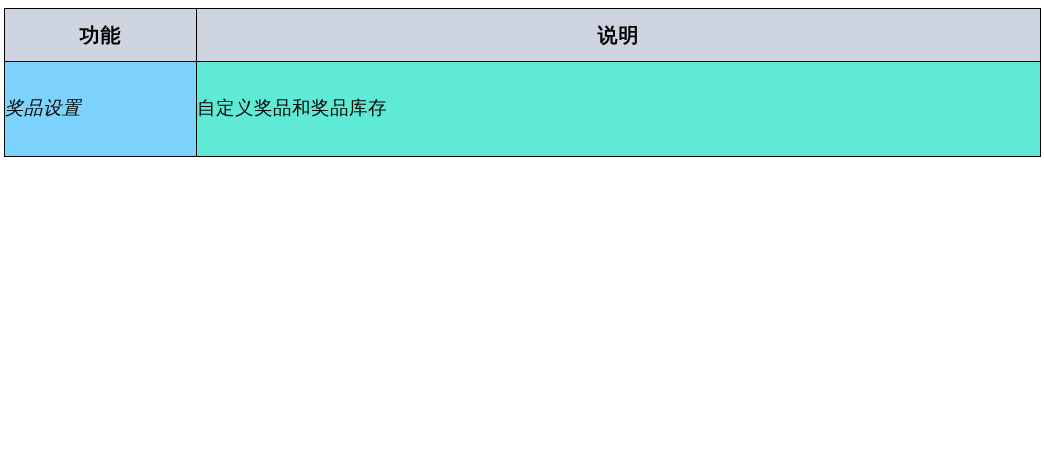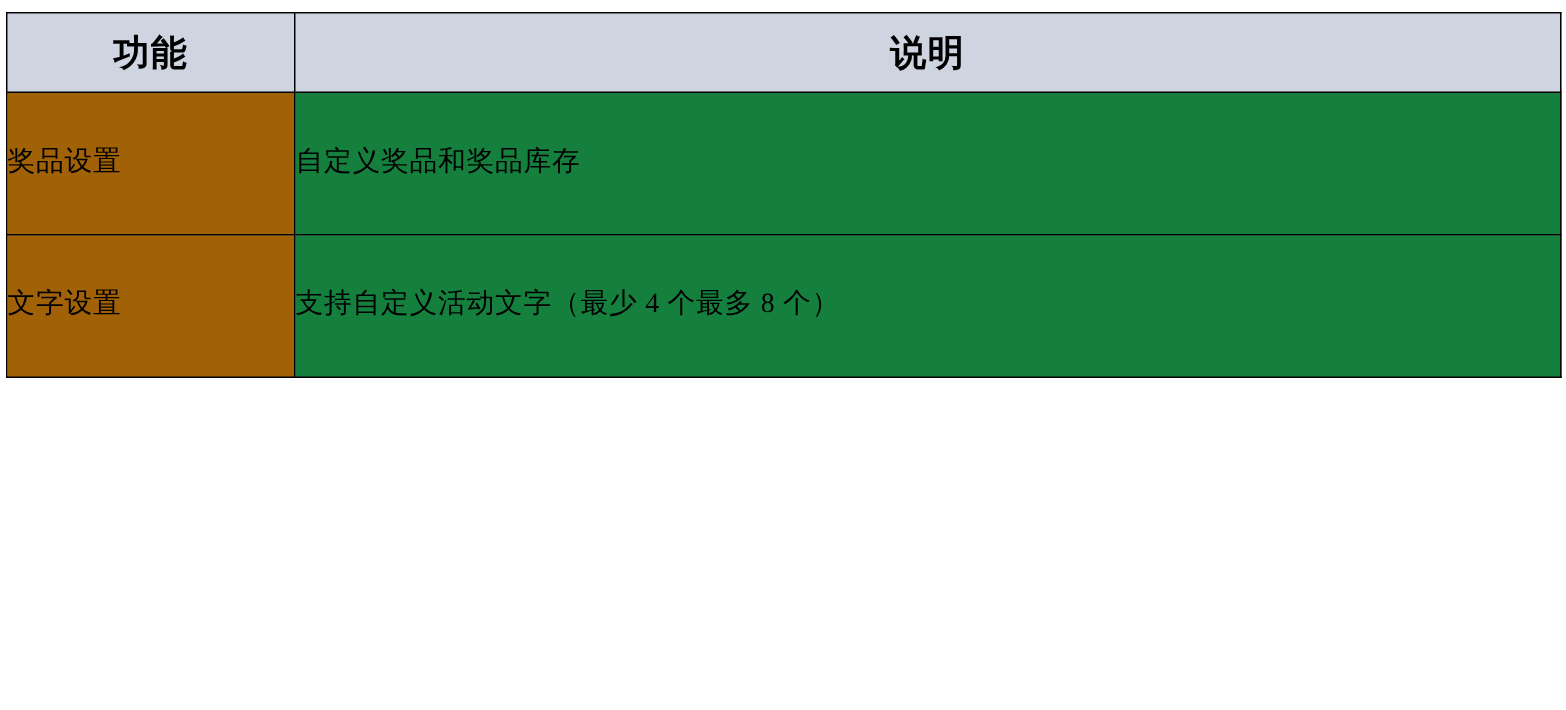--- a/index.html
+++ b/index.html
@@ -33,34 +33,35 @@
   table.feature-table td {
     border: 1px solid #000000;
     padding: 0;
     vertical-align: middle;
   }
   table.feature-table thead th {
     background: #ced4e0;
     height: 52px;
     text-align: center;
     font-weight: bold;
-    font-size: 24px;
+    font-size: 20px;
     letter-spacing: 1px;
   }
   table.feature-table tbody td {
     height: 94px;
     font-size: 18.5px;
     letter-spacing: 0.5px;
   }
   td.cell-func {
-    background: #a16207;
+    background: #7dd3fc;
     padding-left: 18px;
+    font-style: italic;
   }
   td.cell-desc {
-    background: #15803d;
+    background: #5eead4;
     padding-left: 20px;
   }
   .cell-text {
     display: block;
     line-height: 1.4;
     white-space: nowrap;
   }
 </style>
 </head>
 <body>
@@ -79,23 +80,15 @@
     </thead>
     <tbody>
       <tr>
         <td class="cell-func">
           <span class="cell-text">奖品设置</span>
         </td>
         <td class="cell-desc">
           <span class="cell-text">自定义奖品和奖品库存</span>
         </td>
       </tr>
-      <tr>
-        <td class="cell-func">
-          <span class="cell-text">文字设置</span>
-        </td>
-        <td class="cell-desc">
-          <span class="cell-text">支持自定义活动文字（最少 4 个最多 8 个）</span>
-        </td>
-      </tr>
     </tbody>
   </table>
 </div>
 
 </body></html>

